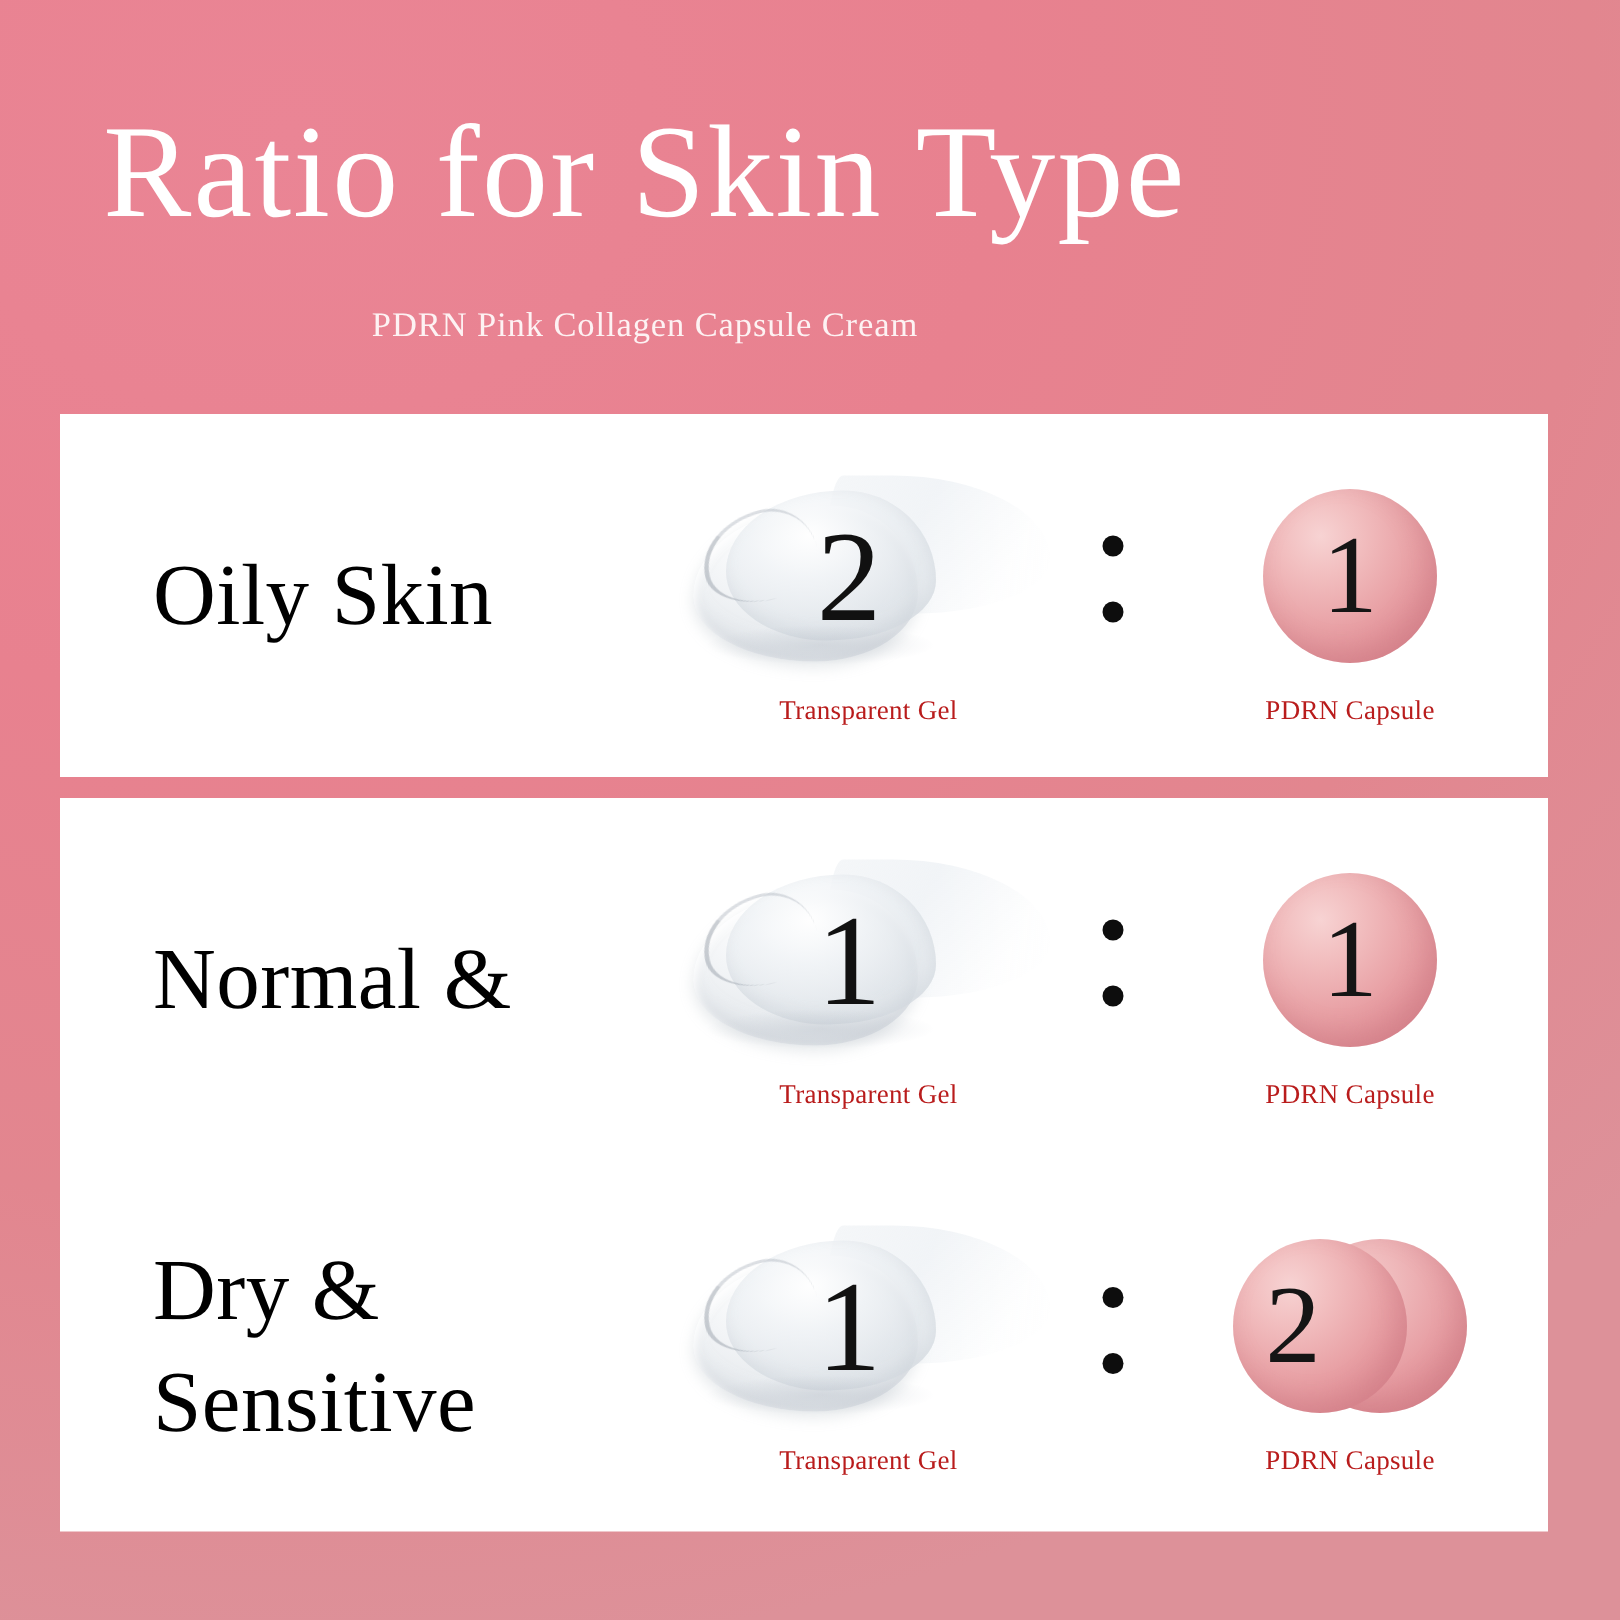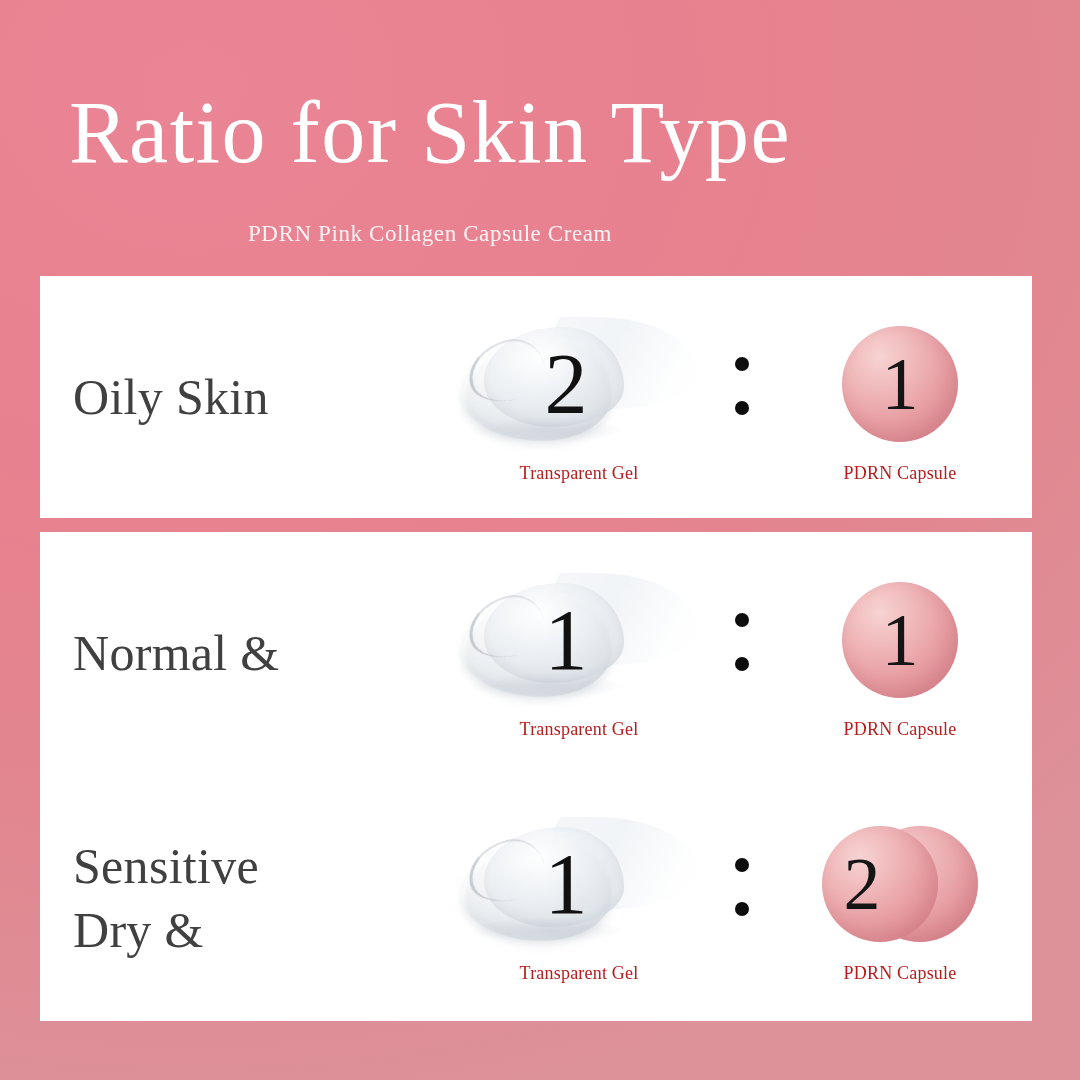--- a/index.html
+++ b/index.html
@@ -21,21 +21,21 @@
     background:
       radial-gradient(115% 95% at 18% 8%, #ea8595 0%, #e8818f 38%, #e2868f 70%, #dd9199 100%),
       linear-gradient(140deg, #ea8393 0%, #e5848f 55%, #de9099 100%);
     box-sizing: border-box;
   }
 
   
   .header {
     position: absolute;
     left: 0;
-    top: 17px;
+    top: 0;
     width: 860px;
     text-align: center;
   }
   .title {
     margin: 0;
     padding-top: 72px;
     font-family: "Liberation Serif", serif;
     font-size: 88px;
     font-weight: 400;
     line-height: 1.0;
@@ -66,26 +66,26 @@
     box-sizing: border-box;
     display: flex;
     align-items: center;
   }
   .card-1 { height: 242px; margin-bottom: 14px; }
   .card-2 { height: 242px; }
   .card-3 { height: 247px; }
 
   .skin-label {
     width: 420px;
-    padding-left: 33px;
+    padding-left: 62px;
     box-sizing: border-box;
     font-family: "Liberation Serif", serif;
-    font-size: 50px;
+    font-size: 58px;
     line-height: 1.28;
-    color: #404040;
+    color: #000000;
     letter-spacing: 0.3px;
   }
   .skin-label .line { display: block; }
 
   
   .gel-col {
     width: 250px;
     position: relative;
     display: flex;
     flex-direction: column;
@@ -315,22 +315,22 @@
         <div class="cap-art single">
           <div class="sphere"></div>
           <div class="cap-number">1</div>
         </div>
         <div class="caption">PDRN Capsule</div>
       </div>
     </div>
 
     <div class="card card-3">
       <div class="skin-label">
+        <span class="line">Dry &amp;</span>
         <span class="line">Sensitive</span>
-        <span class="line">Dry &amp;</span>
       </div>
 
       <div class="gel-col">
         <div class="gel-art">
           <div class="gel-tail"></div>
           <div class="gel-blob"></div>
           <div class="gel-blob2"></div>
           <div class="gel-rim"></div>
           <div class="gel-shadow"></div>
           <div class="gel-number">1</div>

